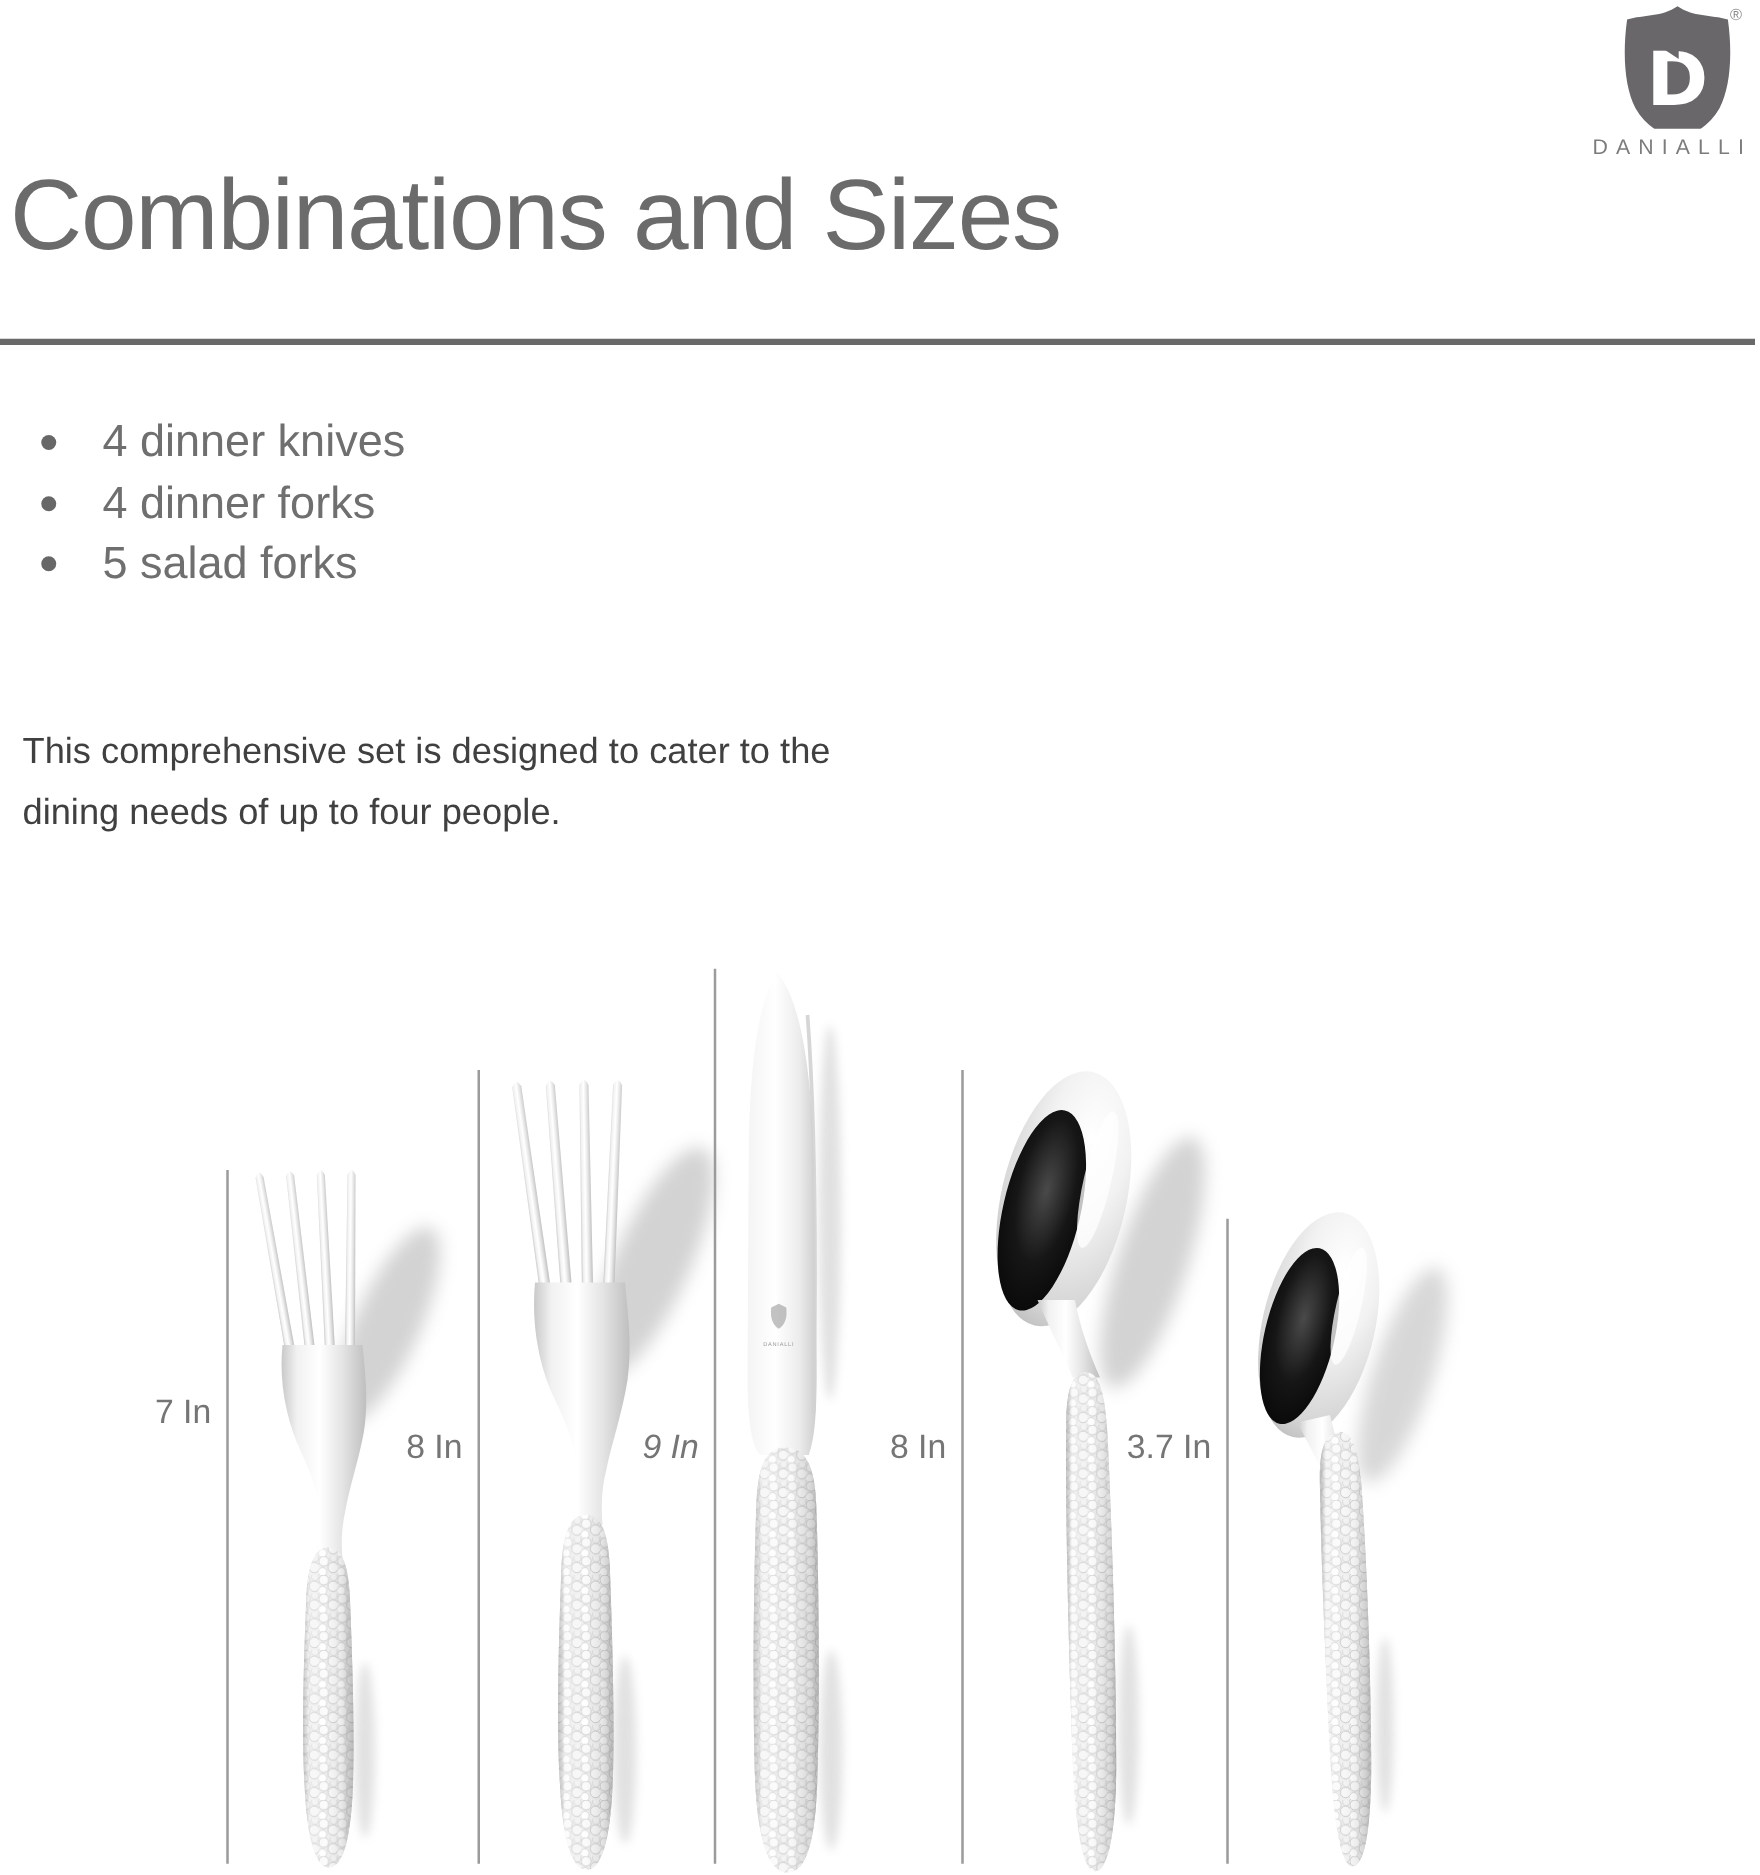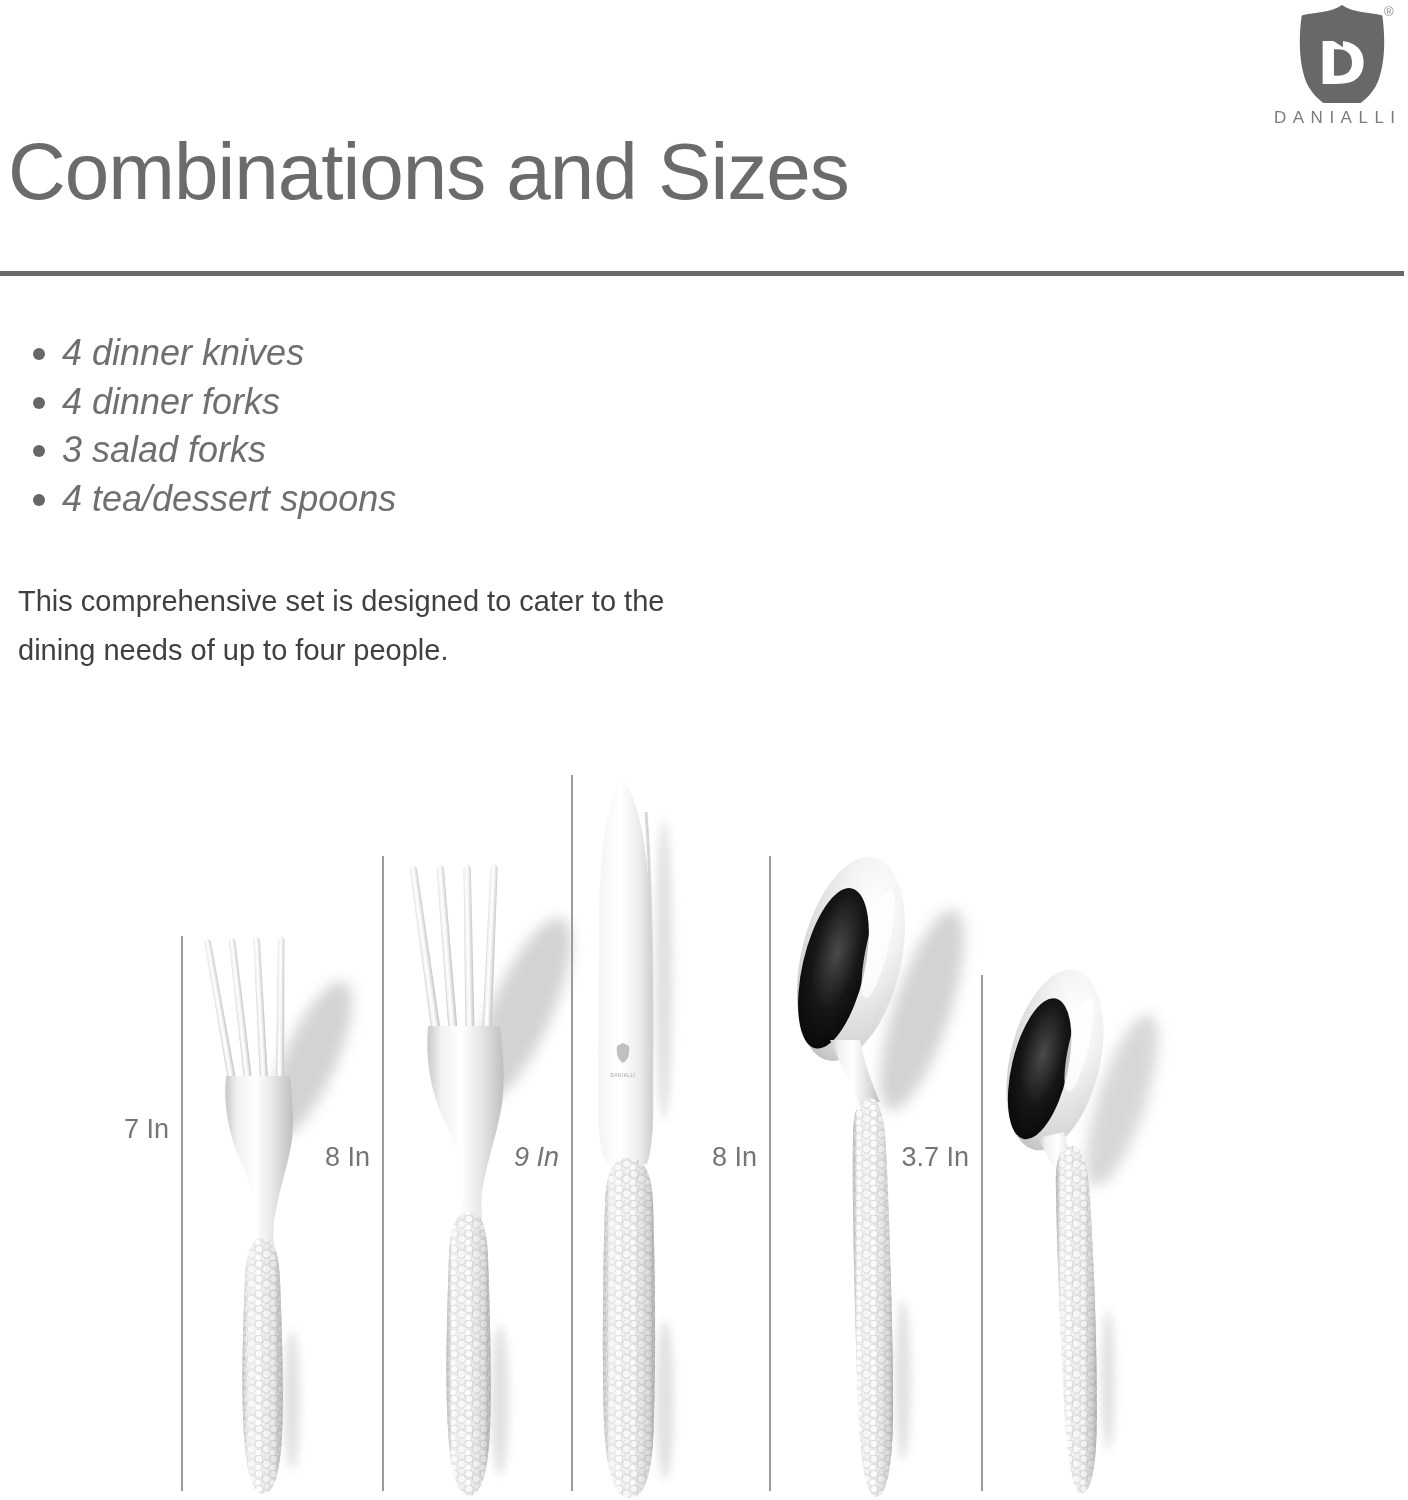--- a/index.html
+++ b/index.html
@@ -13,21 +13,21 @@
   .brand-wordmark{position:absolute;left:14px;top:108px;width:140px;font-size:17px;
                   letter-spacing:6.5px;color:#7c7c7c;white-space:nowrap;}
 
   
   .title{position:absolute;left:8px;top:126px;font-size:80px;font-weight:300;color:#6b6b6b;
          letter-spacing:-1px;white-space:nowrap;text-align:center;}
   .rule{position:absolute;left:0;top:271px;width:1404px;height:5px;background:#696969;}
 
   
   .bullets{position:absolute;left:0;top:329px;margin:0;padding:0;list-style:none;}
-  .bullets li{position:relative;padding-left:62px;font-size:36px;line-height:48.5px;color:#6f6f6f;font-style:italic;}
+  .bullets li{position:relative;padding-left:82px;font-size:36px;line-height:48.5px;color:#6f6f6f;}
   .bullets li::before{content:"";position:absolute;left:33px;top:19px;width:12px;height:12px;
                       border-radius:50%;background:#676767;}
   .desc{position:absolute;left:18px;top:577px;font-size:29px;line-height:49px;color:#404040;white-space:nowrap;}
 
   
   .mline{position:absolute;width:2px;background:#9b9b9b;}
   #mline-0{left:181px;top:936px;height:555px;}
   #mline-1{left:382px;top:856px;height:635px;}
   #mline-2{left:571px;top:775px;height:716px;}
   #mline-3{left:769px;top:856px;height:635px;}
@@ -55,22 +55,21 @@
     <span class="brand-reg">®</span>
     <div class="brand-wordmark">DANIALLI</div>
   </div>
 
   <div class="title">Combinations and Sizes</div>
   <div class="rule"></div>
 
   <ul class="bullets">
     <li>4 dinner knives</li>
     <li>4 dinner forks</li>
-    <li>3 salad forks</li>
-    <li>4 tea/dessert spoons</li>
+    <li>5 salad forks</li>
   </ul>
   <div class="desc">
     <div>This comprehensive set is designed to cater to the</div>
     <div>dining needs of up to four people.</div>
   </div>
 
   <div class="mline" id="mline-0"></div>
   <div class="mline" id="mline-1"></div>
   <div class="mline" id="mline-2"></div>
   <div class="mline" id="mline-3"></div>

